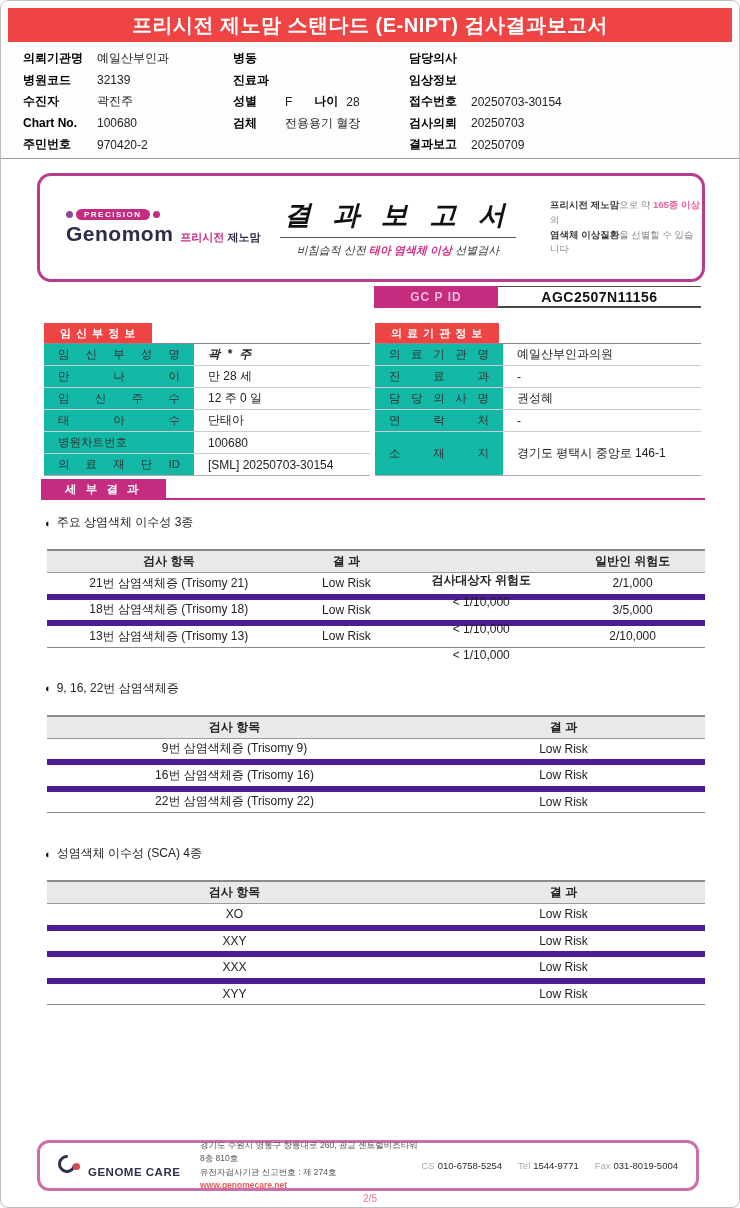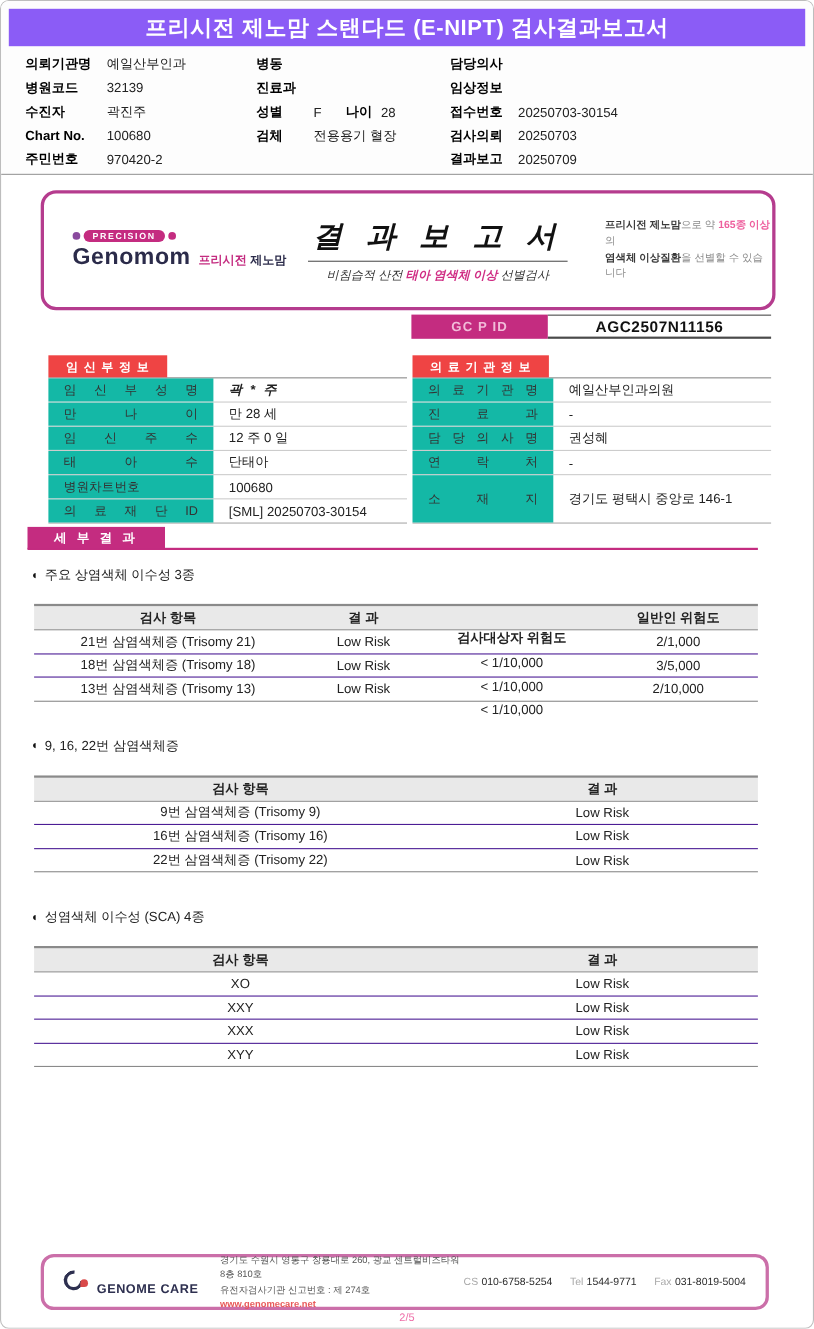--- a/index.html
+++ b/index.html
@@ -1,21 +1,21 @@
 <!DOCTYPE html>
 <html><head>
 <meta charset="utf-8">
 <style>
   html,body{margin:0;padding:0;background:#fff;}
   body{font-family:"Liberation Sans","DejaVu Sans",sans-serif;-webkit-font-smoothing:antialiased;}
   .page{position:relative;width:738px;height:1206px;background:#fff;border:1px solid #bdbdbd;border-radius:8px;overflow:hidden;}
 
   
   .top-panel{position:absolute;left:0;top:0;width:100%;height:157px;border-bottom:1px solid #9a9a9a;background:#fdfdfd;}
-  .teal-bar{position:absolute;left:7px;right:7px;top:7px;height:34px;background:#8b5cf6;color:#fff;
+  .teal-bar{position:absolute;left:7px;right:7px;top:7px;height:34px;background:#ef4444;color:#fff;
             display:flex;align-items:center;justify-content:center;font-size:20px;font-weight:bold;letter-spacing:0.5px;}
   .pcol{position:absolute;top:47px;font-size:12px;color:#111;}
   .pcol .prow{display:flex;height:21.5px;align-items:center;}
   .plabel{font-weight:bold;color:#000;flex:none;}
   .pvalue{color:#222;}
   .col1{left:22px;width:210px;}  .col1 .plabel{width:74px;}
   .col2{left:232px;width:176px;} .col2 .plabel{width:52px;}
   .col3{left:408px;width:312px;} .col3 .plabel{width:62px;}
   .inline-label2{font-weight:bold;color:#000;margin-left:22px;margin-right:8px;}
 
@@ -58,30 +58,30 @@
   .irow{display:flex;border-bottom:1px solid #cccccc;min-height:21px;align-items:stretch;}
   .irow:last-child{border-bottom:none;}
   .irow.tall{min-height:43px;}
   .ilabel{width:128px;background:#14b8a6;color:#333;display:flex;align-items:center;flex:none;}
   .ilabel span{width:100%;padding:0 14px;text-align:justify;text-align-last:justify;}
   .itable.left .ilabel{width:150px;}
   .ival{flex:1;display:flex;align-items:center;padding-left:14px;color:#222;font-size:12px;}
   .ival.bold{font-weight:bold;letter-spacing:2px;font-style:italic;}
 
   
-  .details{position:absolute;left:24px;top:478px;width:664px;}
+  .details{position:absolute;left:40px;top:478px;width:664px;}
   .sec-head{display:inline-block;background:#c42c80;color:#fff;font-size:11.5px;font-weight:bold;letter-spacing:3px;
             padding:3px 24px 2px 24px;vertical-align:bottom;}
   .sec-rule{border-bottom:2.5px solid #c42c80;margin-top:-1px;}
   .group-title{margin:14px 0 0 4px;font-size:12px;color:#222;display:flex;align-items:center;gap:5px;}
   .group-title .bullet{font-size:11px;color:#111;}
   .rtable{margin:18px 0 0 6px;width:658px;font-size:12px;color:#222;}
   .thead{display:flex;background:#e9e9e9;border-top:2px solid #8a8a8a;border-bottom:1px solid #9a9a9a;
          font-weight:bold;height:21px;align-items:center;}
-  .trow{display:flex;height:20.5px;align-items:center;border-bottom:1px solid #4c1d95;}
+  .trow{display:flex;height:20.5px;align-items:center;border-bottom:6px solid #4c1d95;}
   .rtable .trow:last-child{border-bottom:1.5px solid #8a8a8a;}
   .rtable span{text-align:center;}
   .cols4 .c0{width:37%;} .cols4 .c1{width:17%;} .cols4 .c2{width:24%;margin-top:38px;} .cols4 .c3{width:22%;}
   .cols2 .c0{width:57%;} .cols2 .c1{width:43%;}
   .gap1{margin-top:32px;}
 
   
   .footer-box{position:absolute;left:36px;top:1139px;width:662px;height:51px;border:3px solid #cb6fa9;border-radius:12px;
               display:flex;align-items:center;box-sizing:border-box;padding:0 18px;background:#fff;}
   .gc-logo{display:flex;align-items:flex-end;gap:6px;flex:none;width:142px;}

